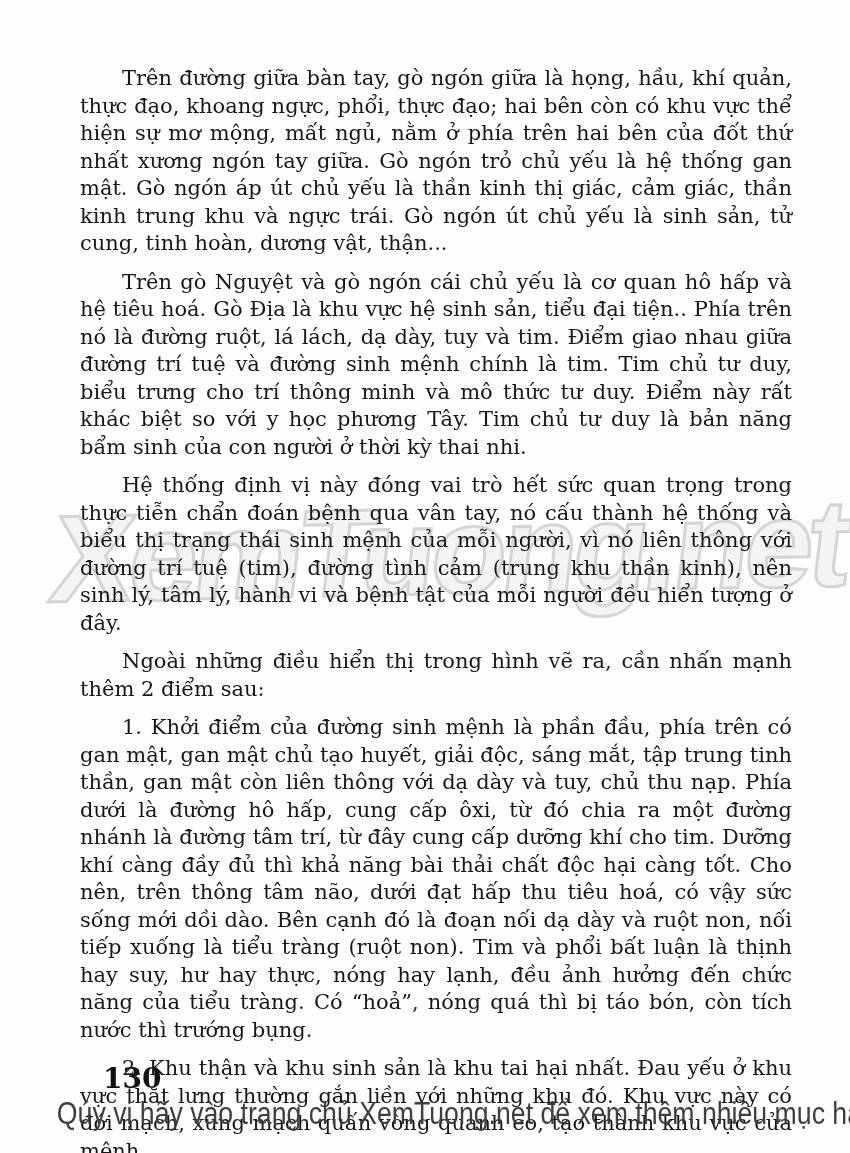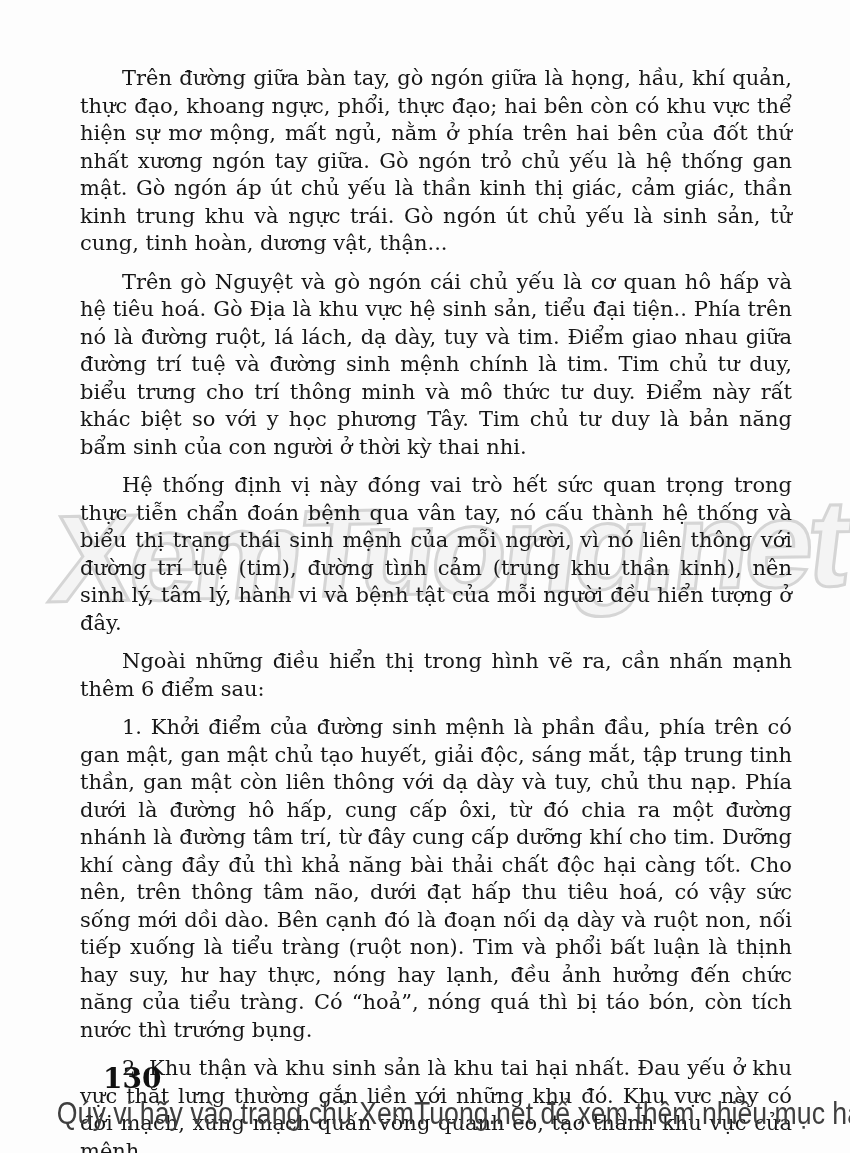--- a/index.html
+++ b/index.html
@@ -82,21 +82,21 @@
 <body>
 
 <div class="page">
 
   <div class="watermark">XemTuong.net</div>
 
   <div class="text-block">
     <p class="para">Trên đường giữa bàn tay, gò ngón giữa là họng, hầu, khí quản, thực đạo, khoang ngực, phổi, thực đạo; hai bên còn có khu vực thể hiện sự mơ mộng, mất ngủ, nằm ở phía trên hai bên của đốt thứ nhất xương ngón tay giữa. Gò ngón trỏ chủ yếu là hệ thống gan mật. Gò ngón áp út chủ yếu là thần kinh thị giác, cảm giác, thần kinh trung khu và ngực trái. Gò ngón út chủ yếu là sinh sản, tử cung, tinh hoàn, dương vật, thận...</p>
     <p class="para">Trên gò Nguyệt và gò ngón cái chủ yếu là cơ quan hô hấp và hệ tiêu hoá. Gò Địa là khu vực hệ sinh sản, tiểu đại tiện.. Phía trên nó là đường ruột, lá lách, dạ dày, tuy và tim. Điểm giao nhau giữa đường trí tuệ và đường sinh mệnh chính là tim. Tim chủ tư duy, biểu trưng cho trí thông minh và mô thức tư duy. Điểm này rất khác biệt so với y học phương Tây. Tim chủ tư duy là bản năng bẩm sinh của con người ở thời kỳ thai nhi.</p>
     <p class="para">Hệ thống định vị này đóng vai trò hết sức quan trọng trong thực tiễn chẩn đoán bệnh qua vân tay, nó cấu thành hệ thống và biểu thị trạng thái sinh mệnh của mỗi người, vì nó liên thông với đường trí tuệ (tim), đường tình cảm (trung khu thần kinh), nên sinh lý, tâm lý, hành vi và bệnh tật của mỗi người đều hiển tượng ở đây.</p>
-    <p class="para">Ngoài những điều hiển thị trong hình vẽ ra, cần nhấn mạnh thêm 6 điểm sau:</p>
+    <p class="para">Ngoài những điều hiển thị trong hình vẽ ra, cần nhấn mạnh thêm 2 điểm sau:</p>
     <p class="para">1. Khởi điểm của đường sinh mệnh là phần đầu, phía trên có gan mật, gan mật chủ tạo huyết, giải độc, sáng mắt, tập trung tinh thần, gan mật còn liên thông với dạ dày và tuy, chủ thu nạp. Phía dưới là đường hô hấp, cung cấp ôxi, từ đó chia ra một đường nhánh là đường tâm trí, từ đây cung cấp dưỡng khí cho tim. Dưỡng khí càng đầy đủ thì khả năng bài thải chất độc hại càng tốt. Cho nên, trên thông tâm não, dưới đạt hấp thu tiêu hoá, có vậy sức sống mới dồi dào. Bên cạnh đó là đoạn nối dạ dày và ruột non, nối tiếp xuống là tiểu tràng (ruột non). Tim và phổi bất luận là thịnh hay suy, hư hay thực, nóng hay lạnh, đều ảnh hưởng đến chức năng của tiểu tràng. Có “hoả”, nóng quá thì bị táo bón, còn tích nước thì trướng bụng.</p>
     <p class="para">2. Khu thận và khu sinh sản là khu tai hại nhất. Đau yếu ở khu vực thắt lưng thường gắn liền với những khu đó. Khu vực này có đới mạch, xung mạch quấn vòng quanh eo, tạo thành khu vực cửa mệnh</p>
   </div>
 
   <div class="pagenum">130</div>
 
   <div class="footer">
     <span>Qúy vị hãy vào trang chủ XemTuong.net để xem thêm nhiều mục hay khác</span>
   </div>
 

